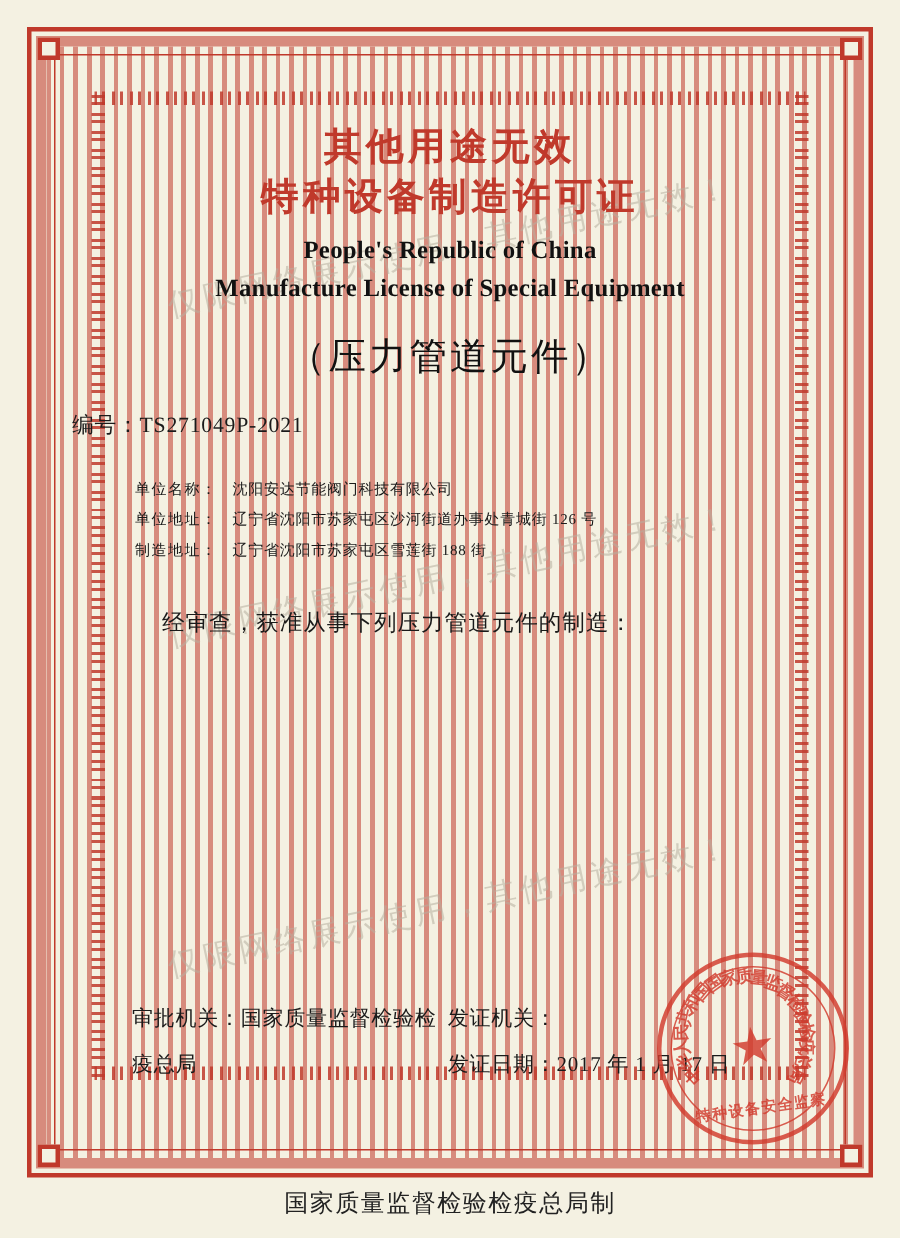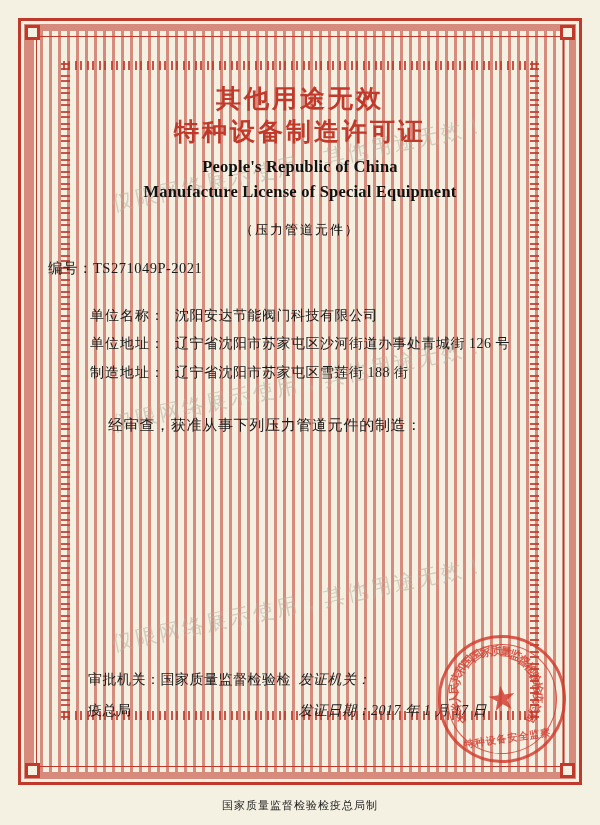--- a/index.html
+++ b/index.html
@@ -133,37 +133,37 @@
     text-align: center;
     color: #111;
     font-weight: bold;
     font-size: 16.5px;
     line-height: 1.5;
     margin-top: 7px;
     letter-spacing: .2px;
   }
   .subtitle-cn {
     text-align: center;
-    font-size: 13px;
+    font-size: 25px;
     margin-top: 16px;
     letter-spacing: 2px;
     color: #111;
   }
 
   .cert-no {
     font-size: 14.5px;
     margin-top: 20px;
     padding-right: 10px;
     letter-spacing: .5px;
   }
 
   .fields {
     margin-top: 24px;
     padding-left: 42px;
-    font-size: 14px;
+    font-size: 10px;
     line-height: 2.05;
   }
   .field-row {
     display: flex;
     align-items: baseline;
   }
   .field-label {
     white-space: nowrap;
     letter-spacing: 1px;
   }
@@ -222,21 +222,20 @@
     display: flex;
     justify-content: space-between;
   }
   .bottom-left, .bottom-right {
     line-height: 2.2;
     letter-spacing: .5px;
   }
   .bottom-right {
     width: 250px;
     position: relative;
-    font-style: italic;
   }
 
   
   .seal {
     position: absolute;
     right: 34px;
     bottom: 62px;
     width: 128px;
     height: 128px;
     border-radius: 50%;
@@ -284,21 +283,21 @@
     font-weight: bold;
     letter-spacing: 1px;
   }
 
   .footer-note {
     position: absolute;
     bottom: 12px;
     left: 0;
     width: 100%;
     text-align: center;
-    font-size: 11px;
+    font-size: 16px;
     color: #222;
     letter-spacing: 1px;
   }
 
   
   .watermark {
     position: absolute;
     left: 0;
     width: 100%;
     text-align: center;

